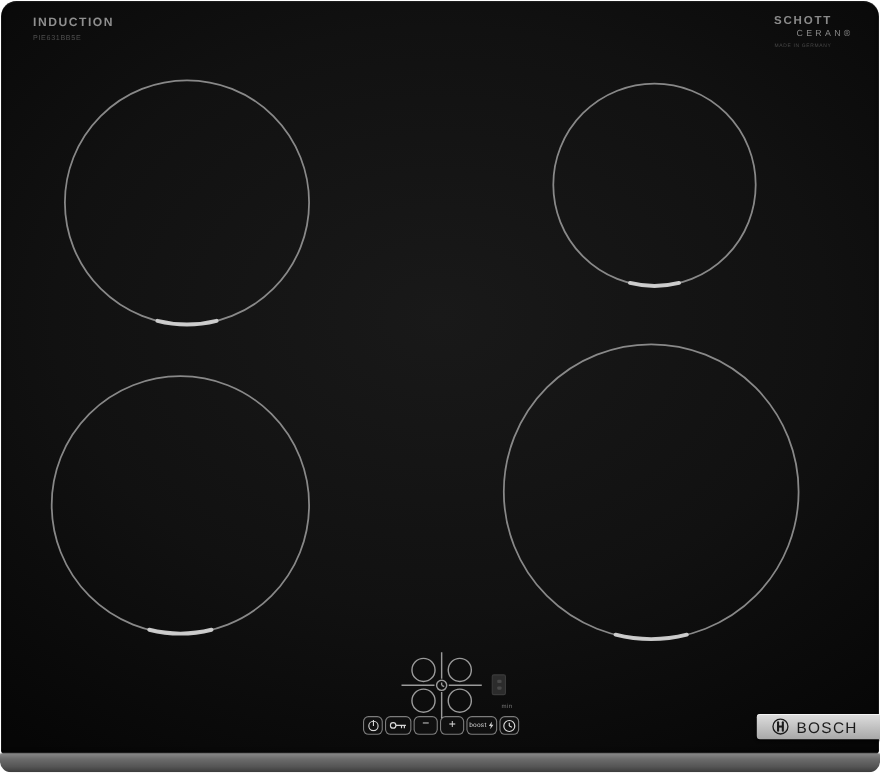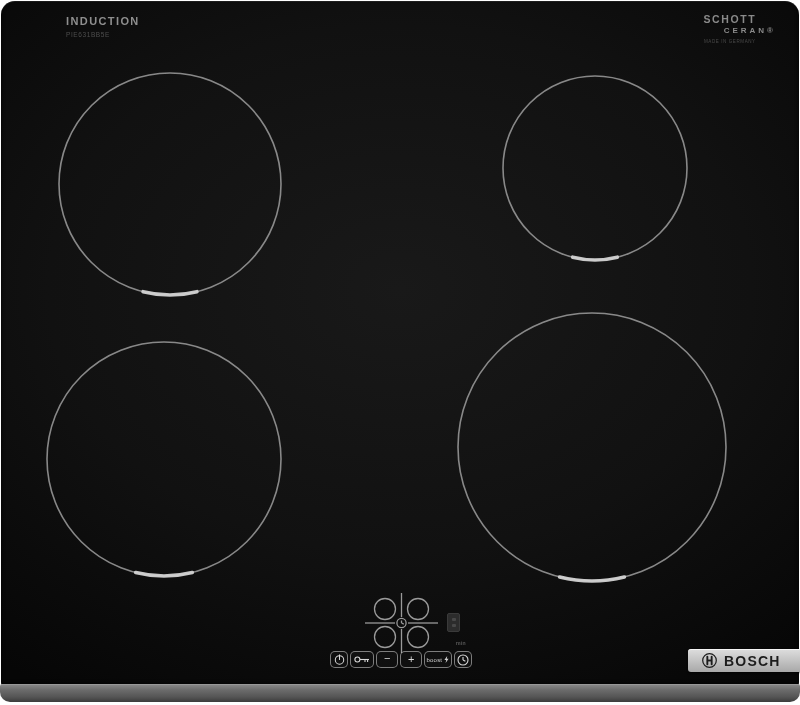--- a/index.html
+++ b/index.html
@@ -16,31 +16,31 @@
     box-shadow:inset 0 1px 0 rgba(255,255,255,0.07), inset 0 -2px 4px rgba(0,0,0,0.8);
   }
   
   .front-trim{
     position:absolute;left:0;top:684px;width:800px;height:17px;
     border-radius:2px 2px 10px 10px;
     background:linear-gradient(180deg,#878787 0%,#6b6b6b 30%,#555555 70%,#3c3c3c 100%);
     border-top:1px solid #989898;
   }
   
-  .print-topleft{position:absolute;left:30px;top:15px;margin-left:36px;}
+  .print-topleft{position:absolute;left:30px;top:15px;}
   .induction-label{
     font-size:11px;letter-spacing:1.4px;color:#8f8f8f;font-weight:bold;
   }
   .model-label{
     margin-top:4px;font-size:6.5px;letter-spacing:0.6px;color:#4e4e4e;
   }
   
   .schott-block{position:absolute;right:24px;top:13px;text-align:center;color:#8a8a8a;}
   .schott-line1{font-size:10.5px;font-weight:bold;letter-spacing:1.6px;}
-  .schott-line2{font-size:8px;font-weight:bold;letter-spacing:3px;margin-top:1px;margin-left:40px;}
+  .schott-line2{font-size:8px;font-weight:normal;letter-spacing:3px;margin-top:1px;margin-left:40px;}
   .schott-sub{font-size:4.5px;letter-spacing:0.6px;color:#4a4a4a;margin-top:4px;}
   
   svg.zones{position:absolute;left:0;top:0;pointer-events:none;}
   .zone-ring{fill:none;stroke:#969696;stroke-width:1.6;opacity:0.9;}
   .zone-marker{fill:none;stroke:#d2d2d2;stroke-width:3.6;stroke-linecap:round;opacity:0.95;}
   
   .zone-selector{position:absolute;left:360px;top:592px;width:90px;height:62px;}
   .zs-stroke{fill:none;stroke:#9a9a9a;stroke-width:1.3;}
   .display-cell{
     position:absolute;left:447px;top:613px;width:11px;height:17px;
@@ -69,21 +69,21 @@
   .ctrl-icon{display:block;}
   
   .bosch-bar{
     position:absolute;left:688px;top:649px;width:112px;height:23px;
     background:linear-gradient(180deg,#dedede 0%,#c6c6c6 45%,#a8a8a8 100%);
     border-radius:3px 0 0 3px;
     display:flex;align-items:center;gap:6px;padding-left:13px;box-sizing:border-box;
     box-shadow:inset 0 1px 0 rgba(255,255,255,0.7), 0 1px 2px rgba(0,0,0,0.6);
   }
   .bosch-text{
-    font-size:14px;font-weight:bold;letter-spacing:1.2px;color:#1c1c1c;
+    font-size:14px;font-weight:normal;letter-spacing:1.2px;color:#1c1c1c;
   }
 </style>
 </head>
 <body>
 
 <div class="hob-glass"></div>
 
 <svg class="zones" width="800" height="705" viewBox="0 0 800 705">
     <circle cx="170" cy="184" r="111" class="zone-ring"></circle>
     <path d="M 143.1 291.7 A 111 111 0 0 0 196.9 291.7" class="zone-marker"></path>

